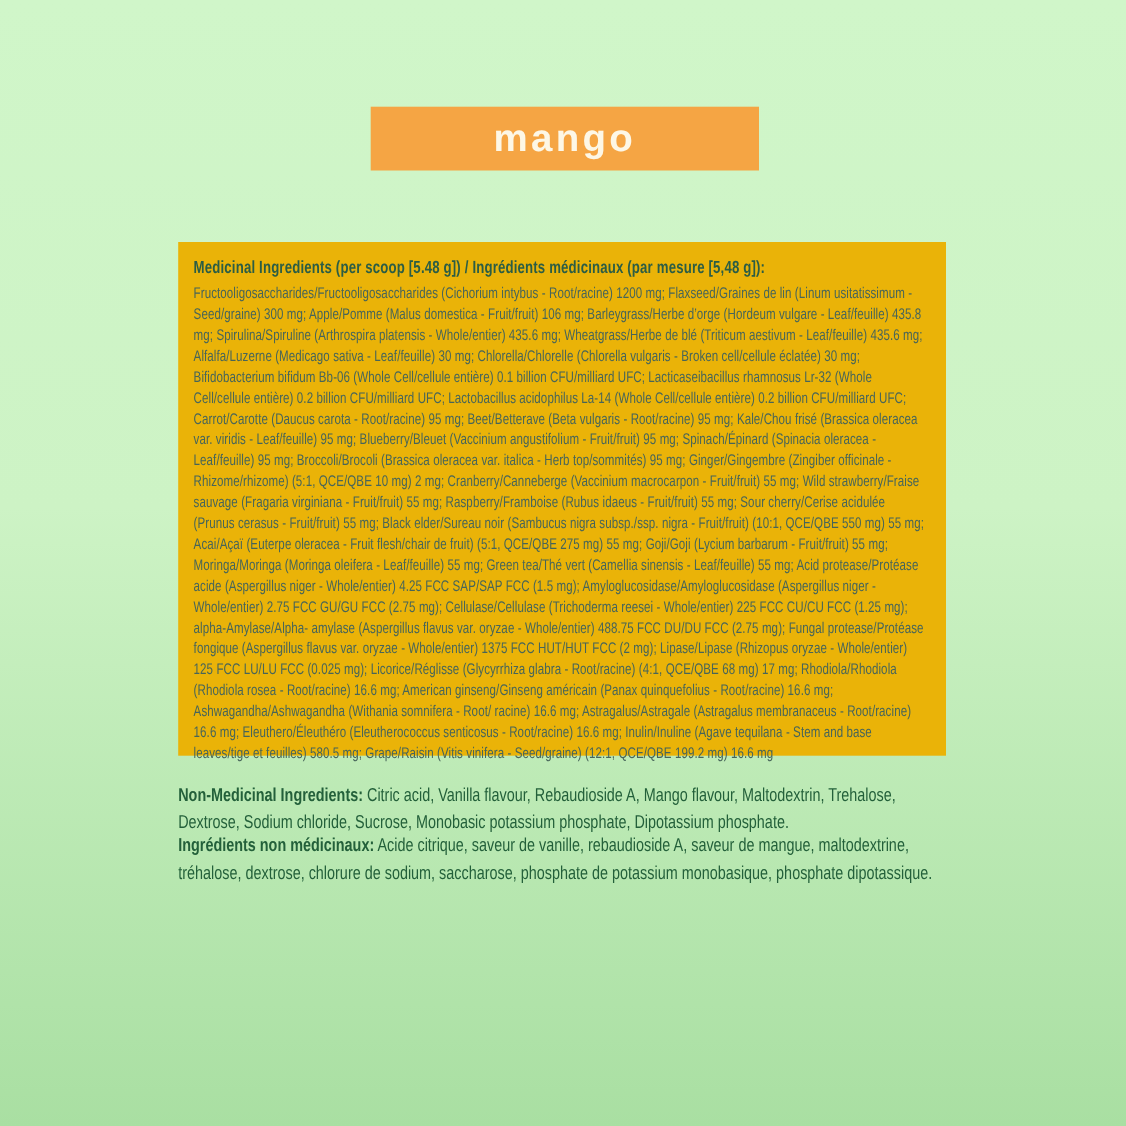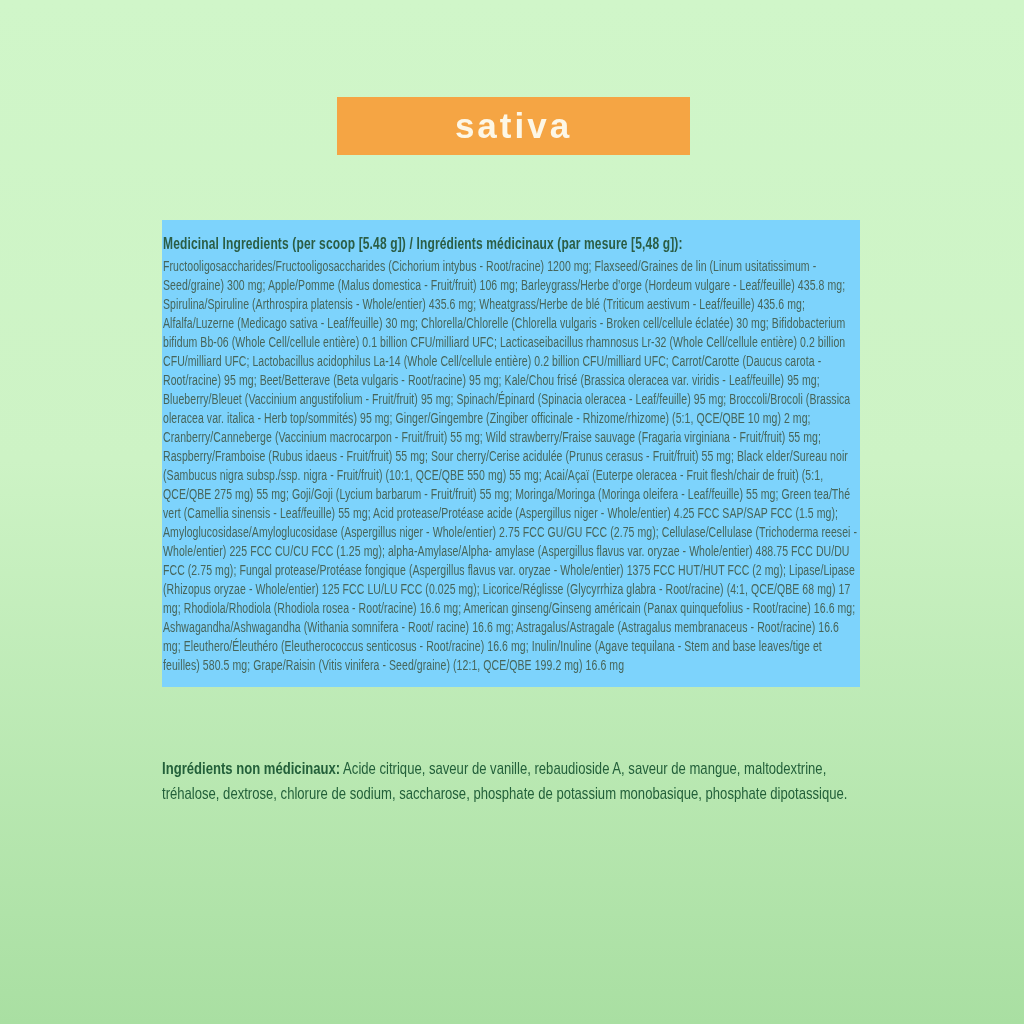--- a/index.html
+++ b/index.html
@@ -12,21 +12,21 @@
   .page{position:absolute;inset:0;}
   .flavor-banner{
     position:absolute;left:337px;top:97px;width:353px;height:58px;
     background:#F5A544;display:flex;align-items:center;justify-content:center;
   }
   .flavor-banner .flavor-label{
     color:#FDF7E6;font-size:35px;font-weight:bold;letter-spacing:3px;
   }
   .panel{
     position:absolute;left:162px;top:220px;width:698px;height:467px;
-    background:#7dd3fc;box-sizing:border-box;padding:13px 1px;
+    background:#eab308;box-sizing:border-box;padding:13px 14px;
   }
   .condense{
     width:133%;transform:scaleX(0.75);transform-origin:top left;
   }
   .condense2{
     width:130%;transform:scaleX(0.77);transform-origin:top left;
   }
   .med-heading{
     color:#2B5D45;font-weight:bold;font-size:16px;line-height:21px;margin-bottom:3px;
     letter-spacing:0.2px;
@@ -41,30 +41,35 @@
   .bottom-text .bt{font-size:17px;line-height:25px;}
   .bottom-text .bt-dist{font-size:16.5px;line-height:21px;}
   .bold{font-weight:bold;}
 </style>
 </head>
 <body>
 
 <div class="page">
 
   <div class="flavor-banner">
-    <span class="flavor-label">sativa</span>
+    <span class="flavor-label">mango</span>
   </div>
 
   <div class="panel">
     <div class="condense">
       <div class="med-heading">Medicinal Ingredients (per scoop [5.48 g]) / Ingrédients médicinaux (par mesure [5,48 g]):</div>
       <div class="med-body">Fructooligosaccharides/Fructooligosaccharides (Cichorium intybus - Root/racine) 1200 mg; Flaxseed/Graines de lin (Linum usitatissimum - Seed/graine) 300 mg; Apple/Pomme (Malus domestica - Fruit/fruit) 106 mg; Barleygrass/Herbe d’orge (Hordeum vulgare - Leaf/feuille) 435.8 mg; Spirulina/Spiruline (Arthrospira platensis - Whole/entier) 435.6 mg; Wheatgrass/Herbe de blé (Triticum aestivum - Leaf/feuille) 435.6 mg; Alfalfa/Luzerne (Medicago sativa - Leaf/feuille) 30 mg; Chlorella/Chlorelle (Chlorella vulgaris - Broken cell/cellule éclatée) 30 mg; Bifidobacterium bifidum Bb-06 (Whole Cell/cellule entière) 0.1 billion CFU/milliard UFC; Lacticaseibacillus rhamnosus Lr-32 (Whole Cell/cellule entière) 0.2 billion CFU/milliard UFC; Lactobacillus acidophilus La-14 (Whole Cell/cellule entière) 0.2 billion CFU/milliard UFC; Carrot/Carotte (Daucus carota - Root/racine) 95 mg; Beet/Betterave (Beta vulgaris - Root/racine) 95 mg; Kale/Chou frisé (Brassica oleracea var. viridis - Leaf/feuille) 95 mg; Blueberry/Bleuet (Vaccinium angustifolium - Fruit/fruit) 95 mg; Spinach/Épinard (Spinacia oleracea - Leaf/feuille) 95 mg; Broccoli/Brocoli (Brassica oleracea var. italica - Herb top/sommités) 95 mg; Ginger/Gingembre (Zingiber officinale - Rhizome/rhizome) (5:1, QCE/QBE 10 mg) 2 mg; Cranberry/Canneberge (Vaccinium macrocarpon - Fruit/fruit) 55 mg; Wild strawberry/Fraise sauvage (Fragaria virginiana - Fruit/fruit) 55 mg; Raspberry/Framboise (Rubus idaeus - Fruit/fruit) 55 mg; Sour cherry/Cerise acidulée (Prunus cerasus - Fruit/fruit) 55 mg; Black elder/Sureau noir (Sambucus nigra subsp./ssp. nigra - Fruit/fruit) (10:1, QCE/QBE 550 mg) 55 mg; Acai/Açaï (Euterpe oleracea - Fruit flesh/chair de fruit) (5:1, QCE/QBE 275 mg) 55 mg; Goji/Goji (Lycium barbarum - Fruit/fruit) 55 mg; Moringa/Moringa (Moringa oleifera - Leaf/feuille) 55 mg; Green tea/Thé vert (Camellia sinensis - Leaf/feuille) 55 mg; Acid protease/Protéase acide (Aspergillus niger - Whole/entier) 4.25 FCC SAP/SAP FCC (1.5 mg); Amyloglucosidase/Amyloglucosidase (Aspergillus niger - Whole/entier) 2.75 FCC GU/GU FCC (2.75 mg); Cellulase/Cellulase (Trichoderma reesei - Whole/entier) 225 FCC CU/CU FCC (1.25 mg); alpha-Amylase/Alpha- amylase (Aspergillus flavus var. oryzae - Whole/entier) 488.75 FCC DU/DU FCC (2.75 mg); Fungal protease/Protéase fongique (Aspergillus flavus var. oryzae - Whole/entier) 1375 FCC HUT/HUT FCC (2 mg); Lipase/Lipase (Rhizopus oryzae - Whole/entier) 125 FCC LU/LU FCC (0.025 mg); Licorice/Réglisse (Glycyrrhiza glabra - Root/racine) (4:1, QCE/QBE 68 mg) 17 mg; Rhodiola/Rhodiola (Rhodiola rosea - Root/racine) 16.6 mg; American ginseng/Ginseng américain (Panax quinquefolius - Root/racine) 16.6 mg; Ashwagandha/Ashwagandha (Withania somnifera - Root/ racine) 16.6 mg; Astragalus/Astragale (Astragalus membranaceus - Root/racine) 16.6 mg; Eleuthero/Éleuthéro (Eleutherococcus senticosus - Root/racine) 16.6 mg; Inulin/Inuline (Agave tequilana - Stem and base leaves/tige et feuilles) 580.5 mg; Grape/Raisin (Vitis vinifera - Seed/graine) (12:1, QCE/QBE 199.2 mg) 16.6 mg</div>
     </div>
   </div>
 
+  <div class="bottom-text para-en">
+    <div class="condense2 bt">
+      <span class="bold">Non-Medicinal Ingredients:</span><span> Citric acid, Vanilla flavour, Rebaudioside A, Mango flavour, Maltodextrin, Trehalose, Dextrose, Sodium chloride, Sucrose, Monobasic potassium phosphate, Dipotassium phosphate.</span>
+    </div>
+  </div>
 
   <div class="bottom-text para-fr">
     <div class="condense2 bt">
       <span class="bold">Ingrédients non médicinaux:</span><span> Acide citrique, saveur de vanille, rebaudioside A, saveur de mangue, maltodextrine, tréhalose, dextrose, chlorure de sodium, saccharose, phosphate de potassium monobasique, phosphate dipotassique.</span>
     </div>
   </div>
 
 
 </div>
 

